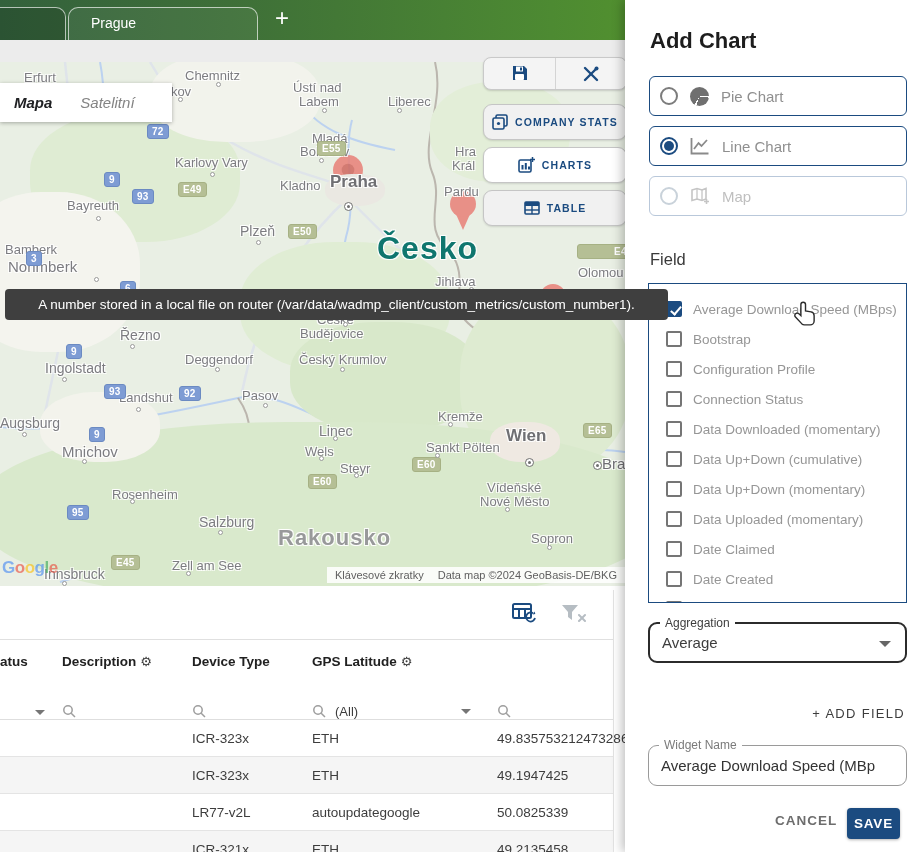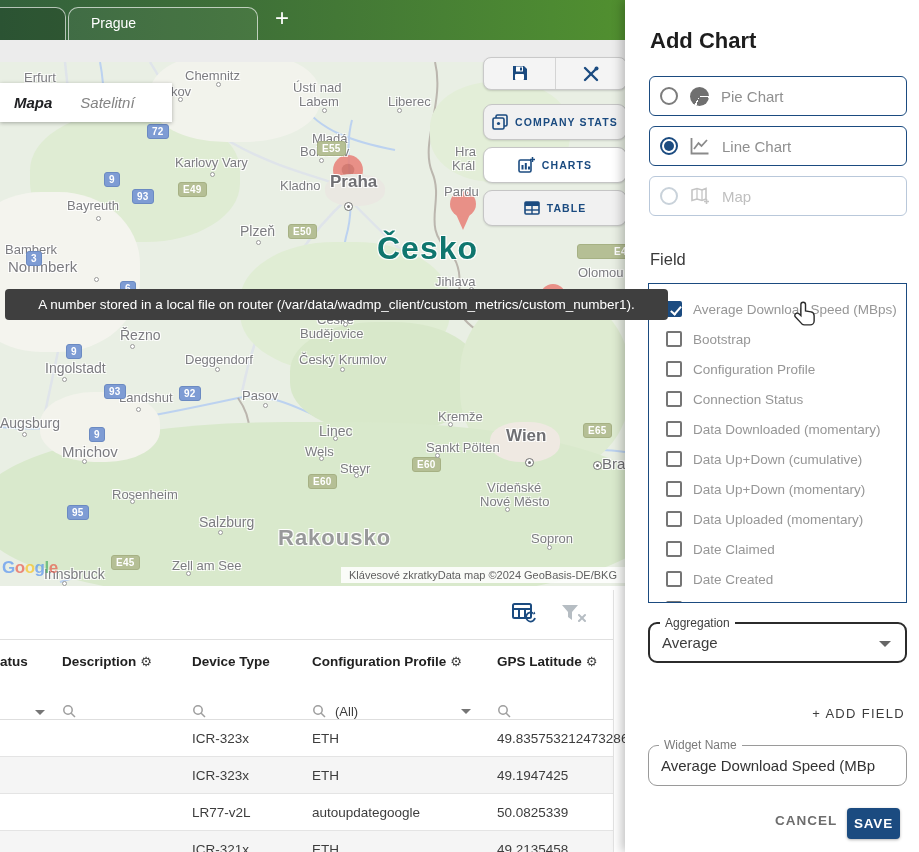--- a/index.html
+++ b/index.html
@@ -23,21 +23,21 @@
   .map-label { position:absolute; color:#7c7c80; white-space:nowrap;
     text-shadow:-1px -1px 0 rgba(255,255,255,.85),1px -1px 0 rgba(255,255,255,.85),-1px 1px 0 rgba(255,255,255,.85),1px 1px 0 rgba(255,255,255,.85); }
   .map-dot { position:absolute; width:5px; height:5px; border:1.5px solid #9a9a9a; border-radius:50%; background:#fff; }
   .map-capital { position:absolute; width:9px; height:9px; border:1.5px solid #6f6f6f; border-radius:50%; background:#fff; }
   .map-capital::after { content:""; position:absolute; left:2px; top:2px; width:3px; height:3px; border-radius:50%; background:#6f6f6f; }
   .badge { position:absolute; color:#fff; font-size:10px; font-weight:bold; line-height:13px;
     padding:0 4px; border-radius:3px; letter-spacing:.3px; }
   .badge.blue { background:#7e9cd4; border:1px solid #6b8ac2; }
   .badge.green { background:#b5bf95; border:1px solid #a6b184; }
   .attribution { position:absolute; right:0; bottom:3px; height:16px; background:rgba(255,255,255,.85);
-    font-size:11px; color:#5f5f5f; display:flex; align-items:center; padding:0 8px; }
+    font-size:11px; color:#5f5f5f; display:flex; align-items:center; gap:14px; padding:0 8px; }
   .google-logo { position:absolute; left:2px; bottom:8px; font-size:17px; font-weight:bold; letter-spacing:-.5px; opacity:.6; }
 
   .map-type { position:absolute; left:0; top:83px; width:172px; height:39px; background:#fff;
     box-shadow:0 1px 4px rgba(0,0,0,.3); display:flex; align-items:center; z-index:3; }
   .map-type .mt { font-size:15px; padding:0 14px; }
   .mt-map { color:#202124; font-weight:bold; }
   .mt-sat { color:#848484; }
 
   .btn-group { position:absolute; left:483px; top:57px; width:144px; height:33px; background:#f4f4f4;
     border:1px solid #c9c9c9; border-radius:8px; display:flex; z-index:3; box-shadow:0 1px 2px rgba(0,0,0,.15); }
@@ -371,21 +371,20 @@
           <line x1="19" y1="14" x2="25" y2="20"></line>
           <line x1="25" y1="14" x2="19" y2="20"></line>
         </g>
       </svg>
     </div>
   </div>
   <div class="tbl-head" id="tbl-head">
       <div class="col-status"><span class="th">atus</span></div>
       <div class="col-desc"><span class="th">Description</span><span class="gear">⚙</span></div>
       <div class="col-device"><span class="th">Device Type</span></div>
-      <div class="col-config"><span class="th">Configuration Profile</span><span class="gear">⚙</span></div>
       <div class="col-gps"><span class="th">GPS Latitude</span><span class="gear">⚙</span></div>
     </div>
   <div class="tbl-filter">
     <div class="col-status" style="text-align:right; padding-right:10px;"><span class="caret"></span></div>
     <div class="col-desc">
       <svg width="15" height="15" viewBox="0 0 15 15">
           <circle cx="6" cy="6" r="4.2" fill="none" stroke="#9e9e9e" stroke-width="1.5"></circle>
           <line x1="9.2" y1="9.2" x2="13" y2="13" stroke="#9e9e9e" stroke-width="1.5"></line>
         </svg>
     </div>

